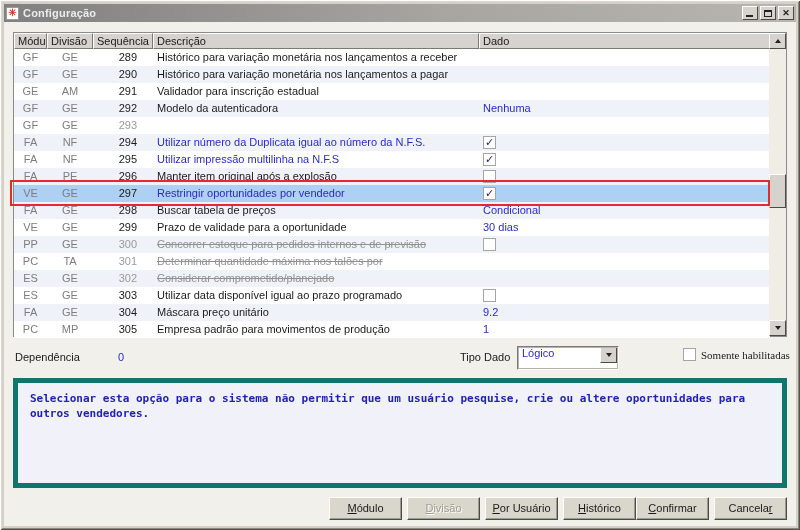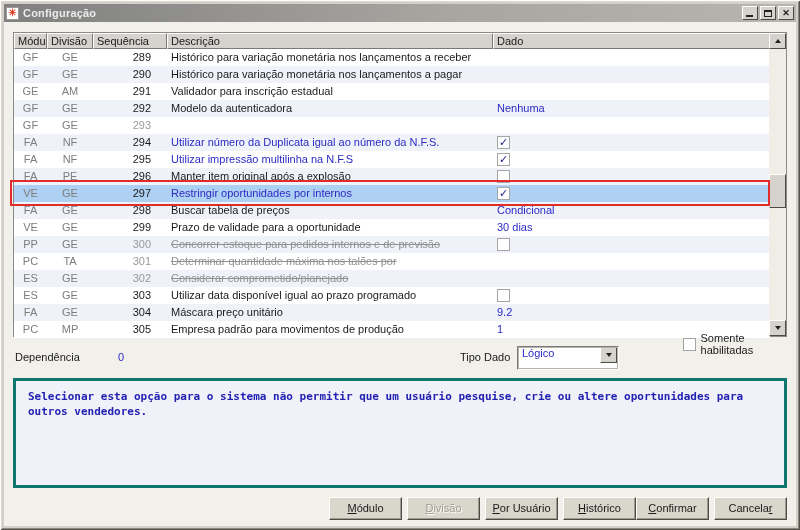--- a/index.html
+++ b/index.html
@@ -33,21 +33,21 @@
   .grid { position:absolute; left:9px; top:10px; width:774px; height:305px;
     background:#fff; border:1px solid #8a8a8a; }
   .ghead { display:flex; width:756px; height:16px; }
   .hcell { background:#d6d3ce; border-top:1px solid #fffefb; border-left:1px solid #fffefb;
     border-right:1px solid #7c7974; border-bottom:1px solid #7c7974;
     font-size:11px; color:#1a1a1a; padding:0 3px; line-height:14px; white-space:nowrap; overflow:hidden; }
   .trow { display:flex; width:756px; height:17px; line-height:17px; background:#fff; }
   .trow:nth-child(even) { background:#eff2f9; }
   .trow.selected { background:#aed0f2; }
   .c { white-space:nowrap; overflow:hidden; }
-  .w0 { width:33px; } .w1 { width:46px; } .w2 { width:74px; } .w3 { width:326px; } .w4 { flex:1; }
+  .w0 { width:33px; } .w1 { width:46px; } .w2 { width:60px; } .w3 { width:326px; } .w4 { flex:1; }
   .cm, .cd { color:#7d7d7d; text-align:center; }
   .cs { text-align:right; padding-right:16px; color:#1a1a1a; }
   .cdesc, .cdado { padding-left:4px; }
   .t-blue { color:#2b2bc4; }
   .t-dis { color:#919191; text-decoration:line-through; }
   .s-dis { color:#9a9a9a; }
   .cb { display:inline-flex; width:13px; height:13px; margin-top:2px; background:#fff;
     border-top:1px solid #5c5c5c; border-left:1px solid #5c5c5c;
     border-bottom:1px solid #e9e9e9; border-right:1px solid #e9e9e9;
     outline:1px solid #a5a5a5; outline-offset:-1px;
@@ -77,29 +77,29 @@
   .combo { position:absolute; left:513px; top:324px; width:102px; height:24px; background:#fff;
     border-top:1px solid #7a7a7a; border-left:1px solid #7a7a7a;
     border-bottom:1px solid #fffefb; border-right:1px solid #fffefb;
     outline:1px solid #b5b2aa; outline-offset:-2px;
     display:flex; }
   .combo-text { flex:1; padding-left:4px; color:#2b2bc4; white-space:nowrap; overflow:hidden; }
   .combo-btn { width:17px; height:16px; margin-right:1px; background:#d6d3ce;
     border-top:1px solid #fffefb; border-left:1px solid #fffefb;
     border-right:1px solid #4e4b44; border-bottom:1px solid #4e4b44;
     display:flex; align-items:center; justify-content:center; }
-  .chk-row { position:absolute; left:679px; top:310px; display:flex; align-items:center; }
+  .chk-row { position:absolute; left:679px; top:326px; display:flex; align-items:center;font-family:Liberation Serif, serif; }
   .chk-box { width:13px; height:13px; background:#fff;
     border-top:1px solid #5c5c5c; border-left:1px solid #5c5c5c;
     border-bottom:1px solid #e9e9e9; border-right:1px solid #e9e9e9;
     outline:1px solid #a5a5a5; outline-offset:-1px; margin-right:5px; }
 
   
   .infobox { position:absolute; left:9px; top:356px; width:774px; height:110px;
-    background:#f0f1f9; border:3px solid #0f766e; padding:8px 12px;
+    background:#f0f1f9; border:5px solid #0f766e; padding:8px 12px;
     font:bold 11px "DejaVu Sans Mono", monospace; color:#2222b2; line-height:15px; }
 
   
   .btnbar { position:absolute; right:9px; top:475px; display:flex; }
   .btn { width:73px; height:23px; margin-left:5px; background:#d9d6cc;
     border-top:1px solid #fffefb; border-left:1px solid #fffefb;
     border-bottom:1px solid #4e4b44; border-right:1px solid #4e4b44;
     box-shadow: inset -1px -1px 0 #9d9a90;
     font-family:"Liberation Sans", sans-serif; font-size:11px; color:#1a1a1a;
     text-align:center; line-height:21px; cursor:default; white-space:nowrap; }
@@ -189,21 +189,21 @@
     <span class="c w0 cm">FA</span>
     <span class="c w1 cd">PE</span>
     <span class="c w2 cs">296</span>
     <span class="c w3 cdesc">Manter item original após a explosão</span>
     <span class="c w4 cdado"><span class="cb"></span></span>
   </div>
           <div class="trow selected">
     <span class="c w0 cm">VE</span>
     <span class="c w1 cd">GE</span>
     <span class="c w2 cs">297</span>
-    <span class="c w3 cdesc t-blue">Restringir oportunidades por internos</span>
+    <span class="c w3 cdesc t-blue">Restringir oportunidades por vendedor</span>
     <span class="c w4 cdado"><span class="cb">✓</span></span>
   </div>
           <div class="trow">
     <span class="c w0 cm">FA</span>
     <span class="c w1 cd">GE</span>
     <span class="c w2 cs">298</span>
     <span class="c w3 cdesc">Buscar tabela de preços</span>
     <span class="c w4 cdado t-blue">Condicional</span>
   </div>
           <div class="trow">

